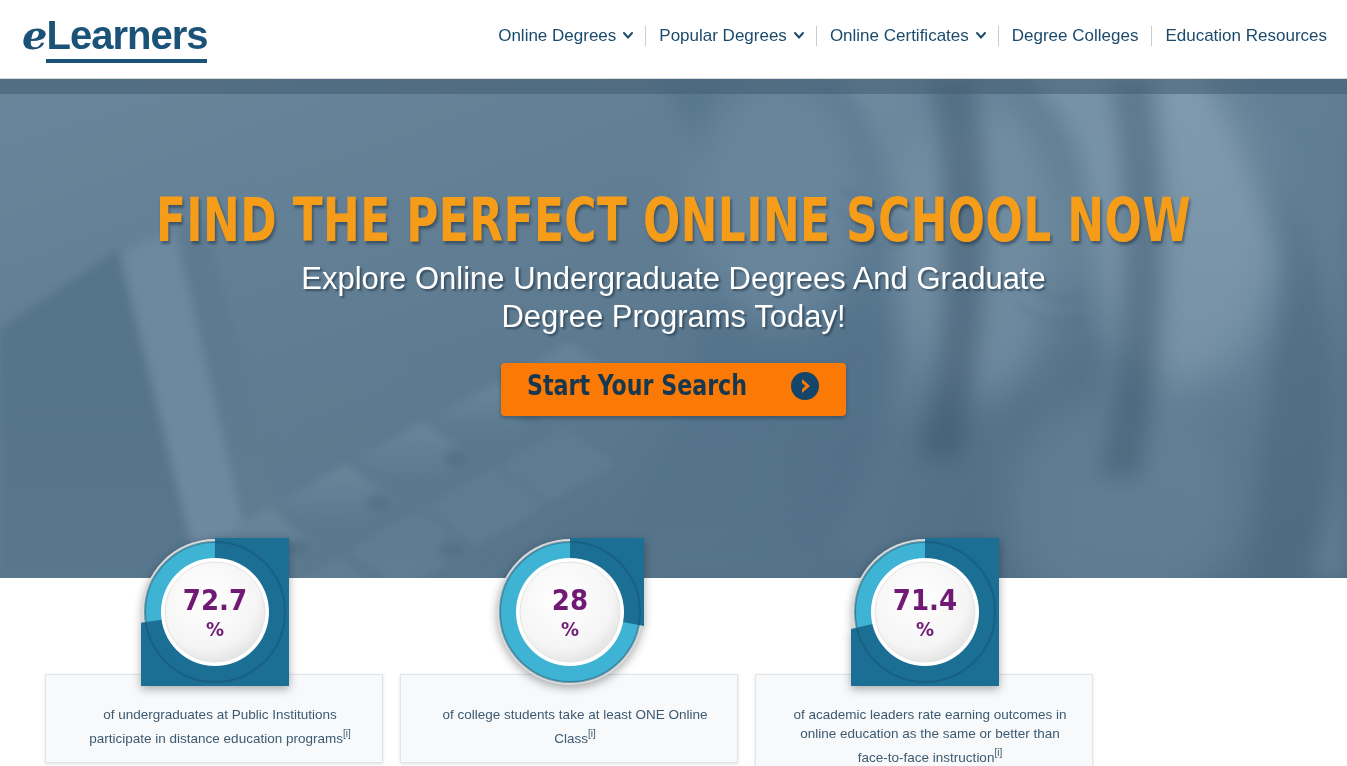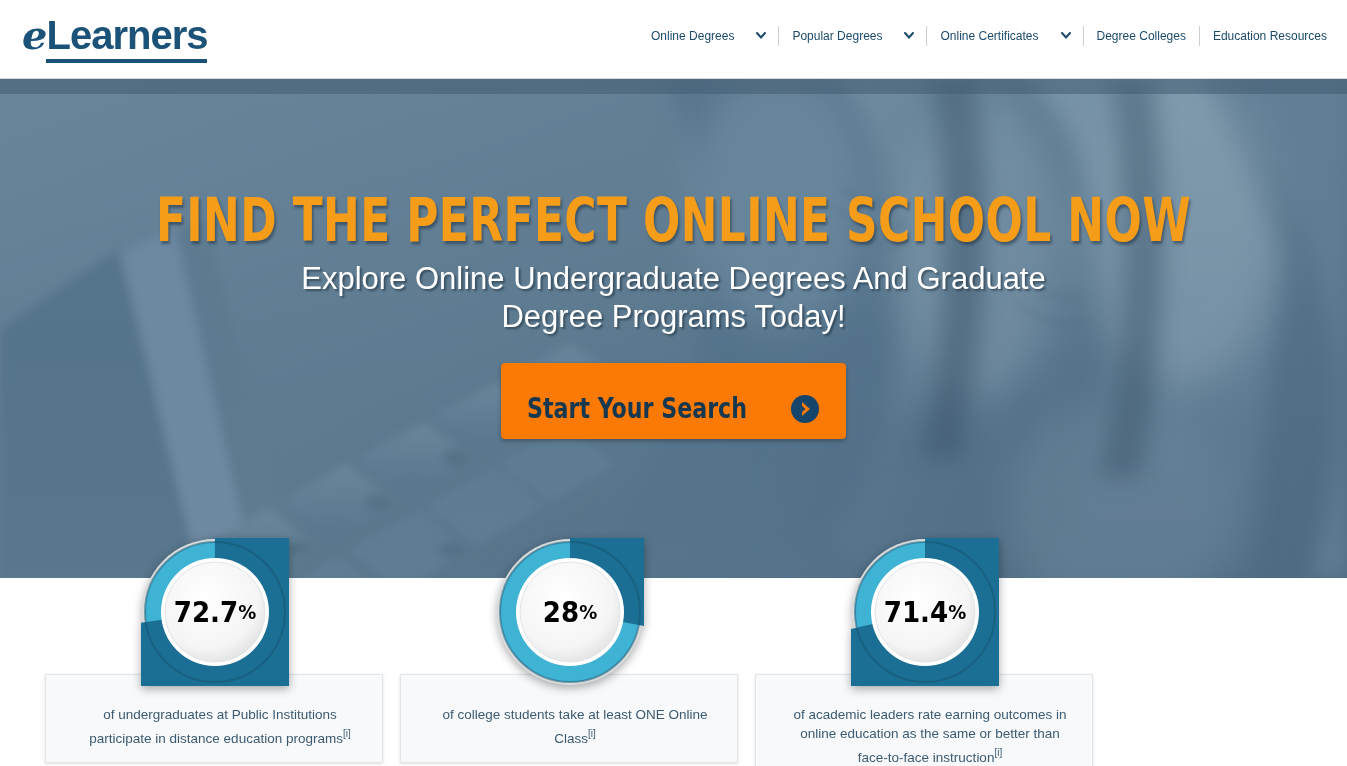--- a/index.html
+++ b/index.html
@@ -28,23 +28,23 @@
     font-family:"Liberation Sans",sans-serif;
     border-bottom:4px solid #1b5278;
     padding-bottom:2px;
   }
   .nav{
     position:absolute;right:10px;top:26px;
     display:flex;align-items:center;
   }
   .nav-item{
     position:relative;
-    display:flex;align-items:center;gap:22px;
+    display:flex;align-items:center;gap:7px;
     padding:0 13px;
-    font-size:12px;color:#1b4a6b;
+    font-size:17px;color:#1b4a6b;
     white-space:nowrap;cursor:pointer;
     line-height:20px;
     border-right:1px solid #c8cfd4;
   }
   .nav-item:last-child{border-right:none;padding-right:10px;}
   .chev{display:inline-block;width:9px;height:9px;position:relative;top:-2px;}
   .chev svg{display:block;}
 
   
   .hero{
@@ -77,21 +77,21 @@
     text-shadow:2px 2px 2px rgba(25,42,56,0.55);
   }
   .subheadline .l2{display:block;}
   .cta-wrap{
     position:absolute;left:0;top:285px;width:1347px;
     display:flex;justify-content:center;
   }
   .cta{
     display:inline-flex;align-items:center;gap:12px;
     background:#fb7a06;border:none;border-radius:4px;
-    padding:31px 26px 15px 26px;
+    padding:8px 26px 15px 26px;
     cursor:pointer;
     box-shadow:0 2px 4px rgba(0,0,0,0.28);
   }
   .cta-label{
     font-family:"DejaVu Sans Condensed","Liberation Sans Narrow","Liberation Sans",sans-serif;
     font-size:28px;font-weight:bold;color:#15374f;
     letter-spacing:0px;line-height:30px;
     transform:scaleX(0.88);transform-origin:0 50%;
     white-space:nowrap;
   }
@@ -114,23 +114,24 @@
     position:absolute;left:50%;top:-40px;
     width:148px;height:148px;margin-left:-74px;
     z-index:25;
     filter:drop-shadow(0 3px 5px rgba(0,0,0,0.33));
   }
   .dial svg{display:block;}
   .dial-value{
     position:absolute;left:0;top:0;width:148px;height:148px;
     display:flex;align-items:center;justify-content:center;
     font-family:"DejaVu Sans Condensed","Liberation Sans Narrow","Liberation Sans",sans-serif;
-    font-size:29px;font-weight:bold;color:#000000;
+    font-size:29px;font-weight:bold;color:#701a75;
     letter-spacing:0px;
     pointer-events:none;
+    flex-direction:column;
   }
   .dial-value .pct{font-size:20px;}
 
   .caption{
     position:absolute;left:0;top:96px;width:338px;
     min-height:80px;
     box-sizing:border-box;
     background:#f7f9fa;
     border:1px solid #e2e6e9;
     box-shadow:0 1px 3px rgba(0,0,0,0.13);

